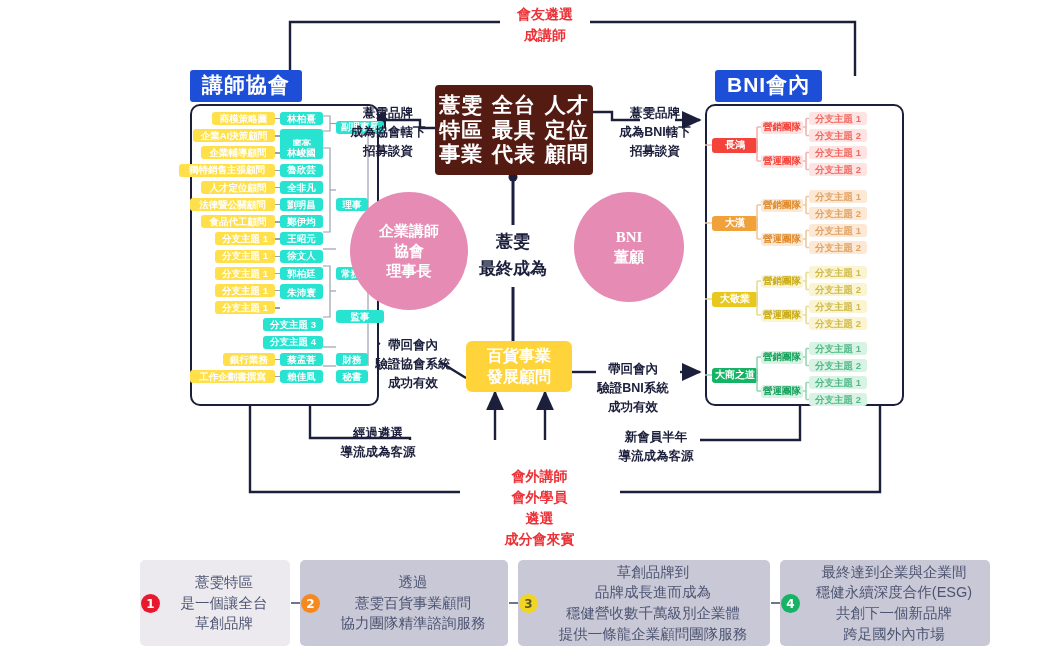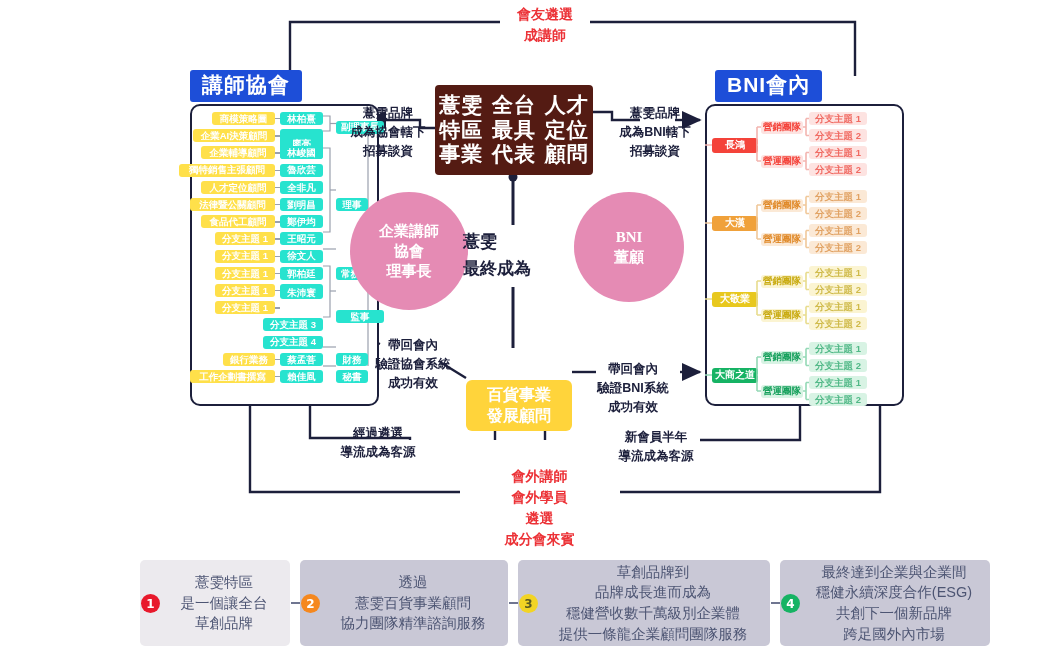--- a/index.html
+++ b/index.html
@@ -57,41 +57,40 @@
     background:#541b13;color:#ffffff;border-radius:4px;
     font-weight:bold;font-size:21px;line-height:1.18;
     display:flex;flex-direction:row;align-items:center;justify-content:center;
     letter-spacing:1px;text-align:center;
   }
   .yellow-box{
     background:#ffd43b;color:#ffffff;border-radius:6px;
     font-weight:bold;font-size:16px;line-height:1.28;
     display:flex;flex-direction:column;align-items:center;justify-content:center;
     text-align:center;
-    margin-top:39px;
   }
   .circle{
     border-radius:50%;background:#e58bb4;color:#ffffff;
     display:flex;flex-direction:column;align-items:center;justify-content:center;
     font-weight:bold;font-size:15px;line-height:1.35;text-align:center;
     font-family:"Liberation Serif","DejaVu Serif",serif;
   }
 
   
   .lbl{
     color:#1c1f3b;font-size:12.5px;font-weight:bold;line-height:1.5;
     text-align:center;white-space:nowrap;
   }
   .lbl-red{
     color:#ec3237;font-size:14px;font-weight:bold;line-height:1.5;
     text-align:center;white-space:nowrap;
   }
   .center-caption{
     color:#1c1f3b;font-size:17px;font-weight:bold;line-height:1.6;
-    white-space:nowrap;
+    text-align:center;white-space:nowrap;
   }
 
   
   #steps{position:absolute;left:0;top:556px;width:1050px;height:94px;}
   .step{
     position:absolute;border-radius:5px;
     display:flex;flex-direction:column;align-items:center;justify-content:center;
     color:#4d5573;font-size:14.5px;line-height:1.42;text-align:center;
     box-sizing:border-box;padding:4px 8px 4px 26px;white-space:nowrap;
   }

